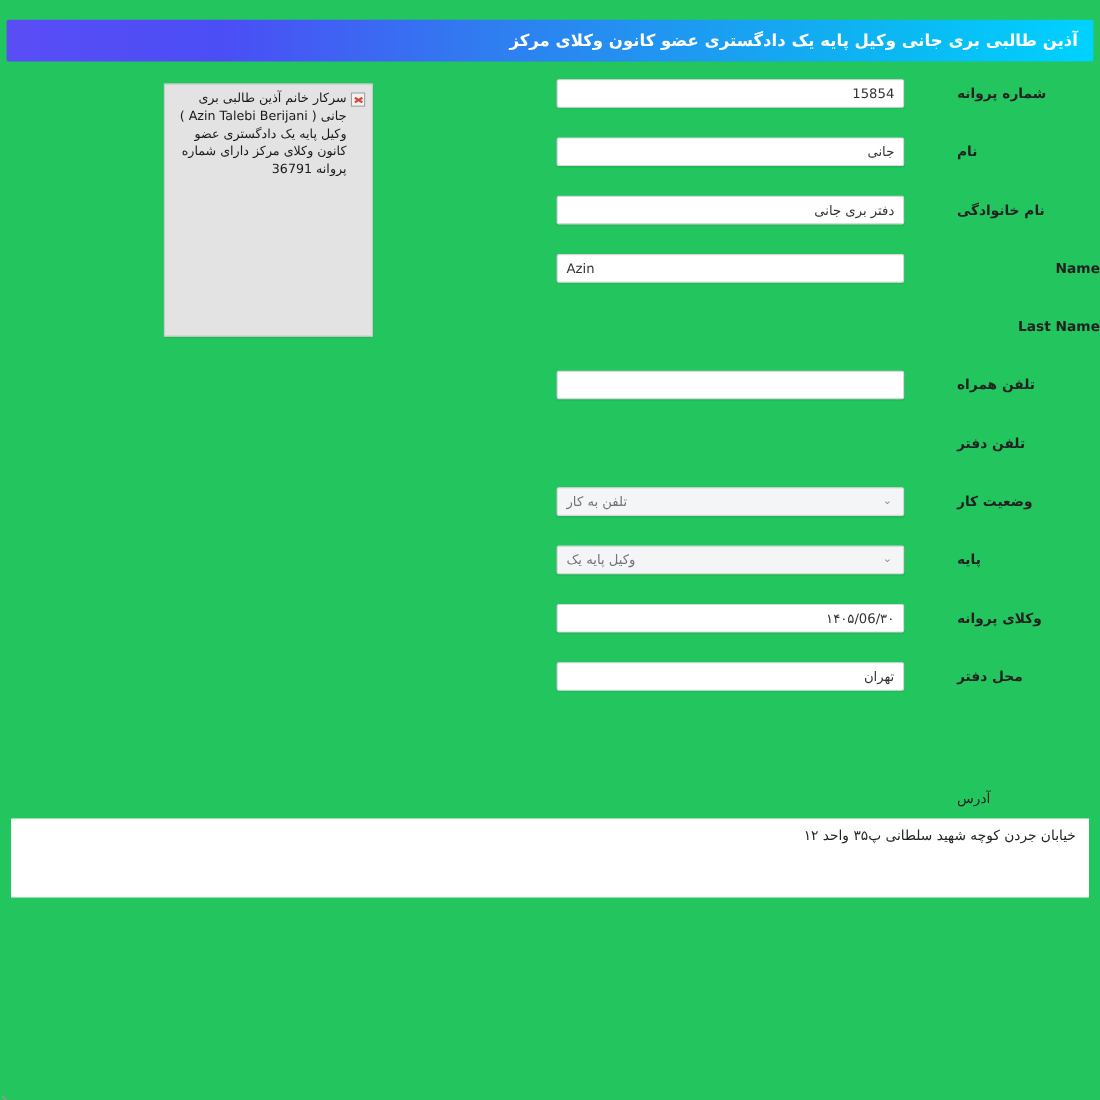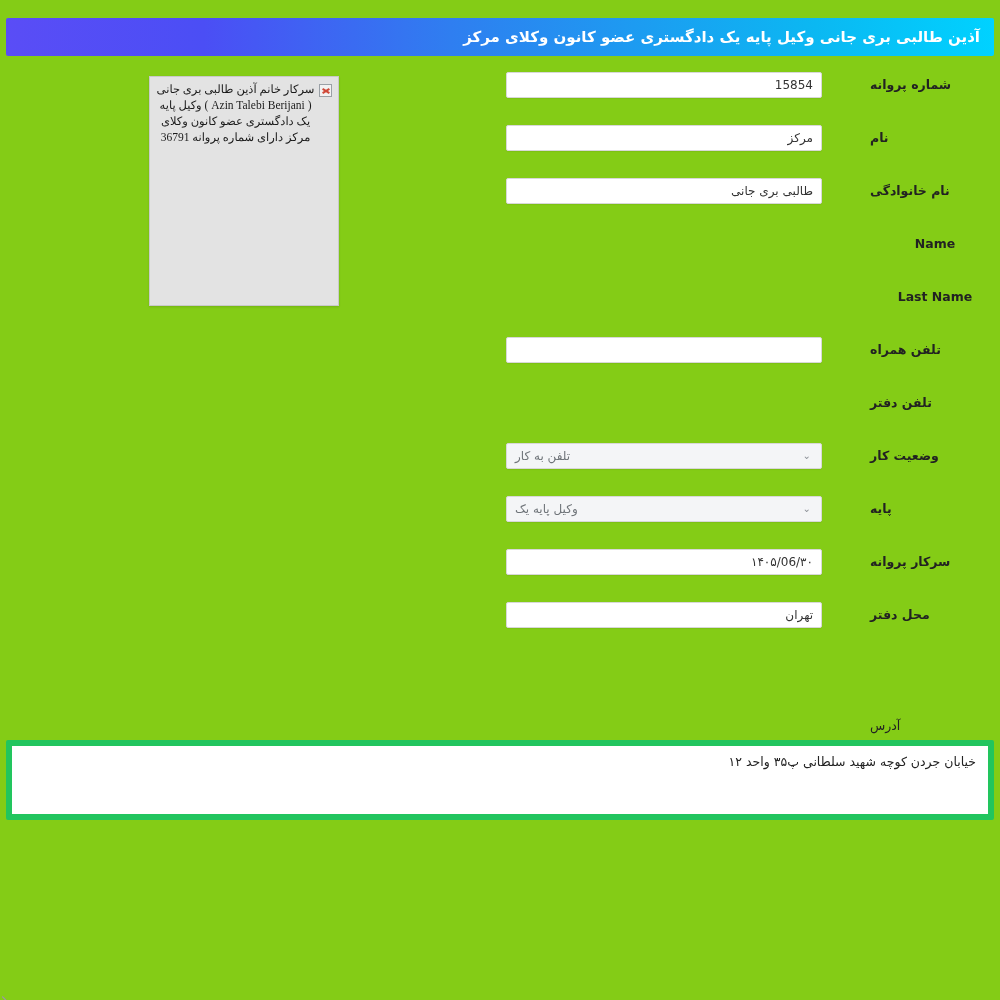--- a/index.html
+++ b/index.html
@@ -5,21 +5,21 @@
   * { box-sizing: border-box; }
   html, body {
     margin: 0; padding: 0;
     width: 1000px; height: 1000px;
     background: #e9e9e9;
     font-family: "DejaVu Sans", "Liberation Sans", sans-serif;
   }
   #page {
     position: relative;
     width: 1000px; height: 1000px;
-    background: #84cc16;
+    background: #22c55e;
     overflow: hidden;
   }
 
   
   .banner {
     position: absolute;
     top: 18px; left: 6px;
     width: 988px; height: 38px;
     background: linear-gradient(to left, #00d2ff 0%, #0bb8f2 18%, #2f7ef0 55%, #4b4ef5 80%, #5a4df6 100%);
     border-radius: 2px;
@@ -67,23 +67,22 @@
     position: absolute;
     background: #d04a3a;
   }
   .broken-icon::before { left: 2px; top: 5px; width: 8px; height: 2px; transform: rotate(32deg); }
   .broken-icon::after  { left: 2px; top: 5px; width: 8px; height: 2px; transform: rotate(-32deg); }
   .alt-text {
     font-size: 11.5px;
     color: #1a1a1a;
     line-height: 16px;
     direction: rtl;
-    text-align: center;
+    text-align: right;
     max-width: 172px;
-    font-family: Liberation Serif, serif;
   }
 
   
   .form {
     position: absolute;
     top: 72px; right: 0; left: 0;
   }
   .row {
     position: relative;
     height: 53px;
@@ -96,21 +95,21 @@
     right: 0;
     width: 152px;
     padding-left: 22px;
     text-align: left;
     font-size: 12.5px;
     color: #222;
     line-height: 26px;
     direction: rtl;
     font-weight: bold;
   }
-  .lbl.ltr { direction: ltr; text-align: center; }
+  .lbl.ltr { direction: ltr; text-align: right; }
   .field {
     position: absolute;
     right: 178px;
     width: 316px;
     height: 26px;
     background: #ffffff;
     border: 1px solid #d8d8d8;
     border-radius: 2px;
     box-shadow: 0 1px 1px rgba(0,0,0,0.06);
     font-size: 12px;
@@ -146,21 +145,21 @@
     padding-left: 22px;
     text-align: left;
     font-size: 12.5px;
     color: #222;
   }
   .addr-box {
     position: absolute;
     top: 740px; left: 6px;
     width: 988px; height: 80px;
     background: #ffffff;
-    border: 6px solid #22c55e;
+    border: 4px solid #22c55e;
     border-radius: 2px;
     padding: 6px 12px;
     font-size: 12.5px;
     color: #222;
     direction: rtl;
     text-align: right;
     line-height: 20px;
     overflow: hidden;
   }
   .resize-grip {
@@ -192,28 +191,29 @@
     </div>
   </div>
 
   <div class="form" id="form-rows">
       <div class="row">
         <div class="lbl">شماره پروانه</div>
         <div class="field">15854</div>
       </div>
       <div class="row">
         <div class="lbl">نام</div>
-        <div class="field">مرکز</div>
+        <div class="field">جانی</div>
       </div>
       <div class="row">
         <div class="lbl">نام خانوادگی</div>
-        <div class="field">طالبی بری جانی</div>
+        <div class="field">دفتر بری جانی</div>
       </div>
       <div class="row">
         <div class="lbl ltr">Name</div>
+        <div class="field ltr">Azin</div>
       </div>
       <div class="row">
         <div class="lbl ltr">Last Name</div>
       </div>
       <div class="row">
         <div class="lbl">تلفن همراه</div>
         <div class="field"></div>
       </div>
       <div class="row">
         <div class="lbl">تلفن دفتر</div>
@@ -226,21 +226,21 @@
         </div>
       </div>
       <div class="row">
         <div class="lbl">پایه</div>
         <div class="field select">
           <span class="chev">⌄</span>
           <span class="sel-val">وکیل پایه یک</span>
         </div>
       </div>
       <div class="row">
-        <div class="lbl">سرکار پروانه</div>
+        <div class="lbl">وکلای پروانه</div>
         <div class="field">۱۴۰۵/06/۳۰</div>
       </div>
       <div class="row">
         <div class="lbl">محل دفتر</div>
         <div class="field">تهران</div>
       </div>
     </div>
 
   <div class="addr-label">آدرس</div>
   <div class="addr-box">خیابان جردن کوچه شهید سلطانی پ۳۵ واحد ۱۲</div>

